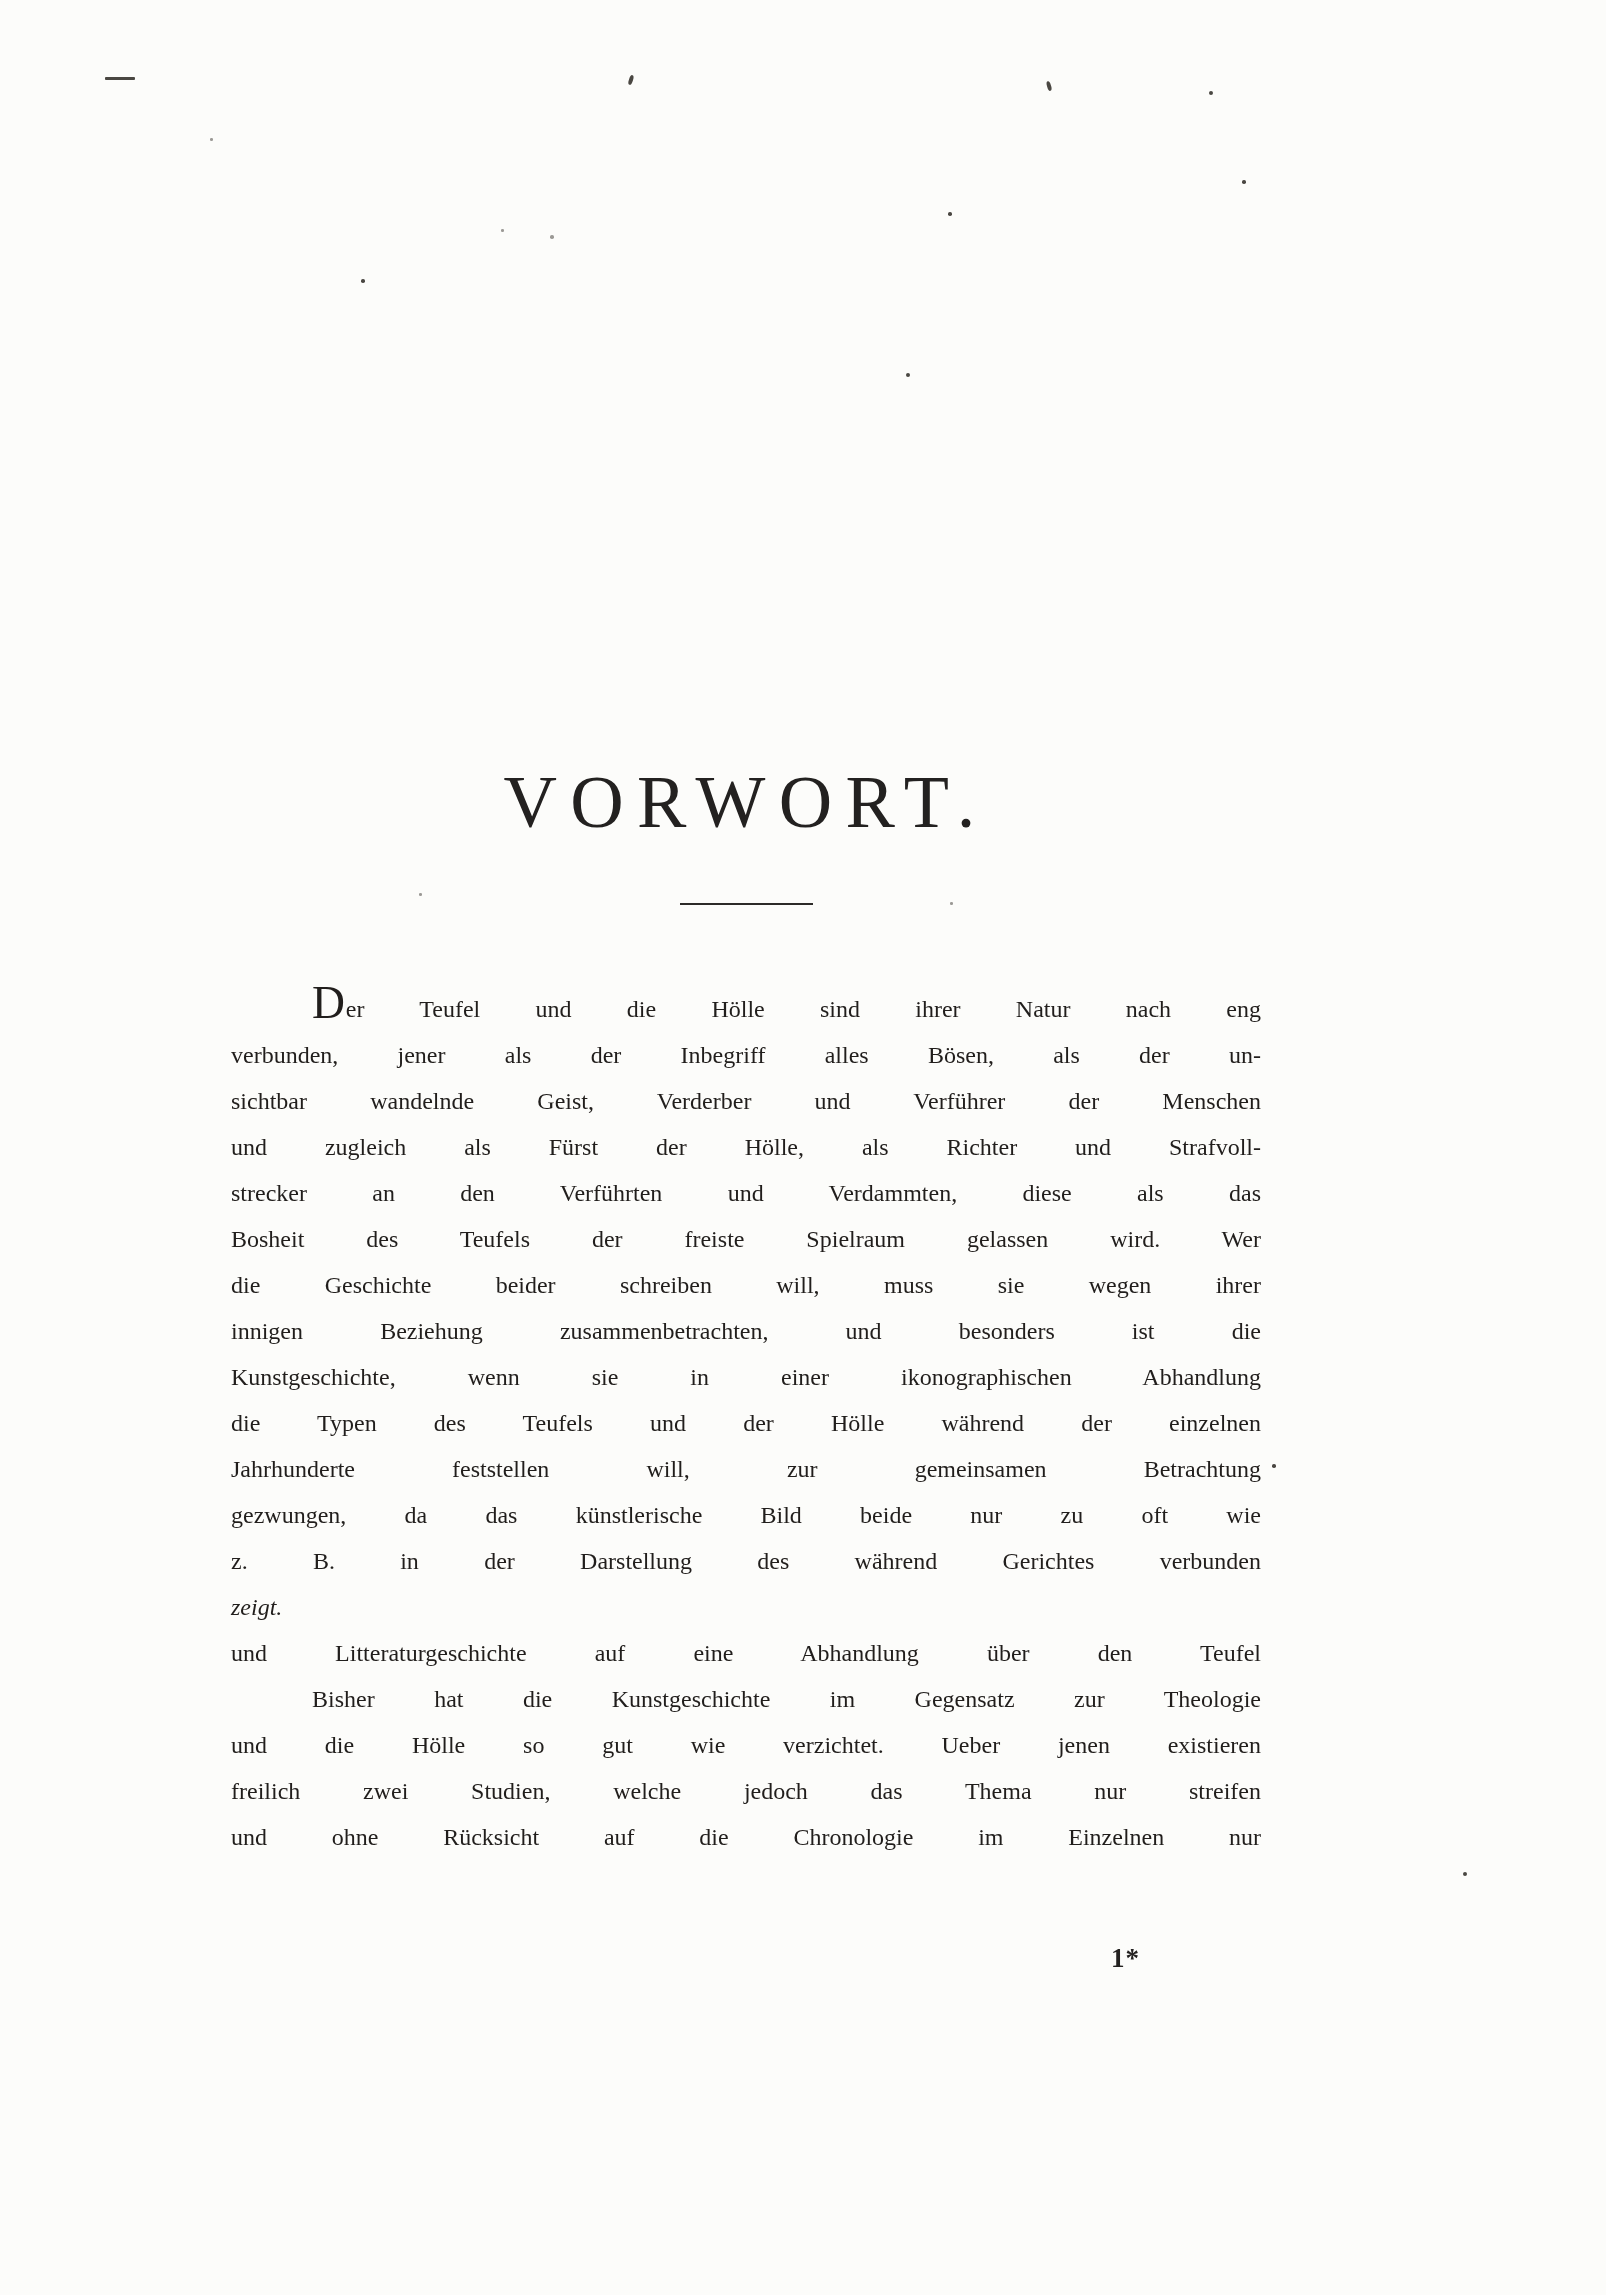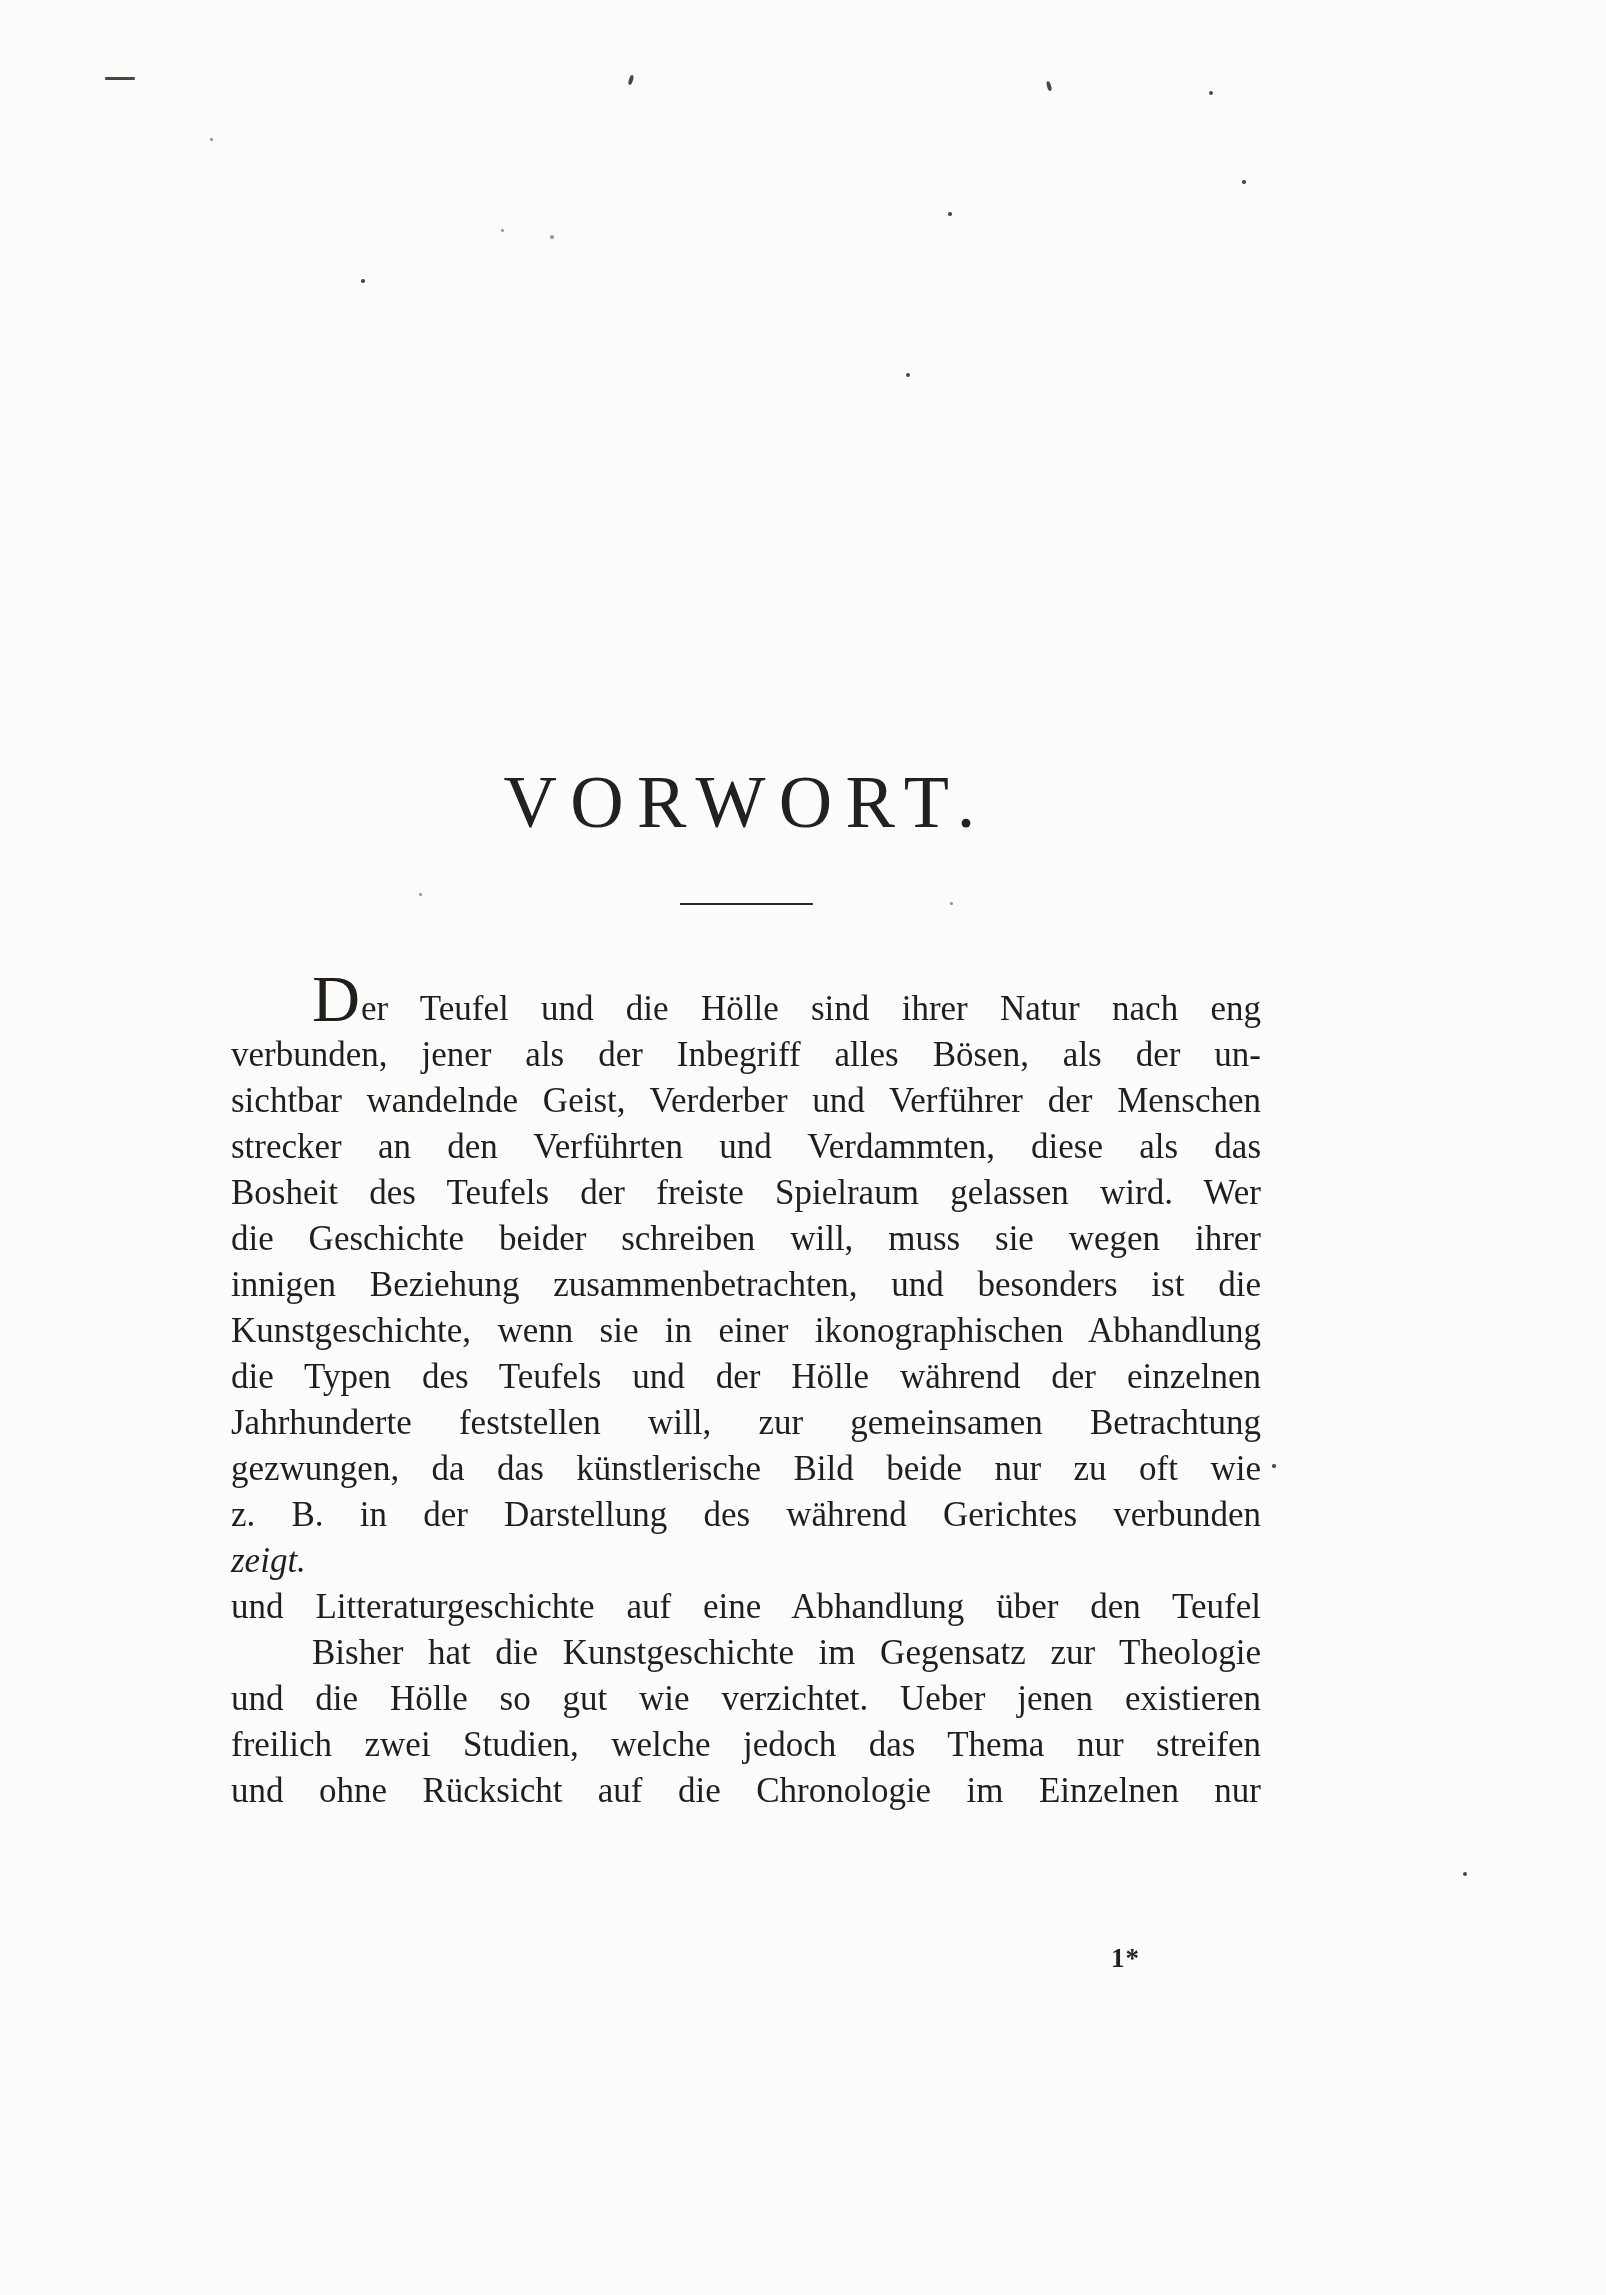--- a/index.html
+++ b/index.html
@@ -37,21 +37,21 @@
     width: 133px;
     height: 1.8px;
     background: #2c2a28;
     margin: 58px auto 0 auto;
   }
   .text-block {
     position: absolute;
     left: 231px;
     top: 986px;
     width: 1030px;
-    font-size: 35px;
+    font-size: 24px;
     line-height: 46px;
   }
   .line {
     text-align: justify;
     text-align-last: justify;
     white-space: normal;
   }
   .line.no-justify {
     text-align-last: left;
     font-style: italic;
@@ -107,20 +107,21 @@
 
   <div class="title-area">
     <h1 class="page-title">VORWORT.</h1>
     <div class="title-rule"></div>
   </div>
 
   <div class="text-block" id="text-block">
       <div class="line indent"><span class="initial">D</span>er Teufel und die Hölle sind ihrer Natur nach eng</div>
       <div class="line">verbunden, jener als der Inbegriff alles Bösen, als der un-</div>
       <div class="line">sichtbar wandelnde Geist, Verderber und Verführer der Menschen</div>
+      <div class="line">und zugleich als Fürst der Hölle, als Richter und Strafvoll-</div>
       <div class="line">strecker an den Verführten und Verdammten, diese als das</div>
       <div class="line">Bosheit des Teufels der freiste Spielraum gelassen wird. Wer</div>
       <div class="line">die Geschichte beider schreiben will, muss sie wegen ihrer</div>
       <div class="line">innigen Beziehung zusammenbetrachten, und besonders ist die</div>
       <div class="line">Kunstgeschichte, wenn sie in einer ikonographischen Abhandlung</div>
       <div class="line">die Typen des Teufels und der Hölle während der einzelnen</div>
       <div class="line">Jahrhunderte feststellen will, zur gemeinsamen Betrachtung</div>
       <div class="line">gezwungen, da das künstlerische Bild beide nur zu oft wie</div>
       <div class="line">z. B. in der Darstellung des während Gerichtes verbunden</div>
       <div class="line no-justify">zeigt.</div>

